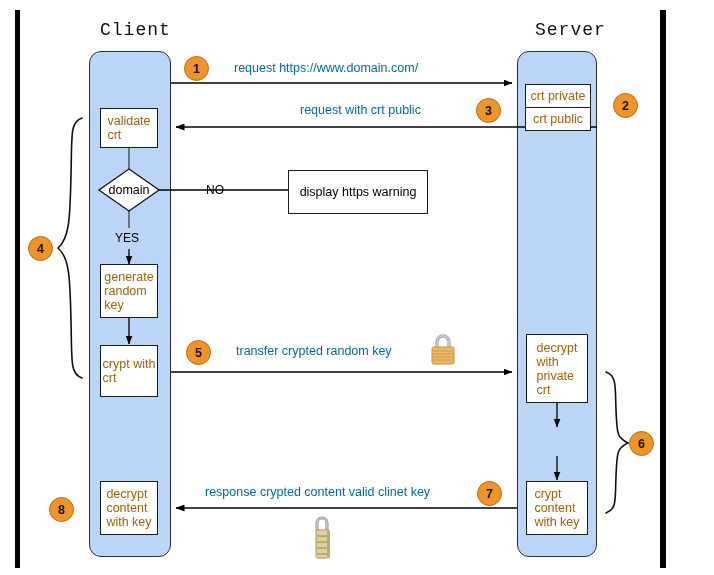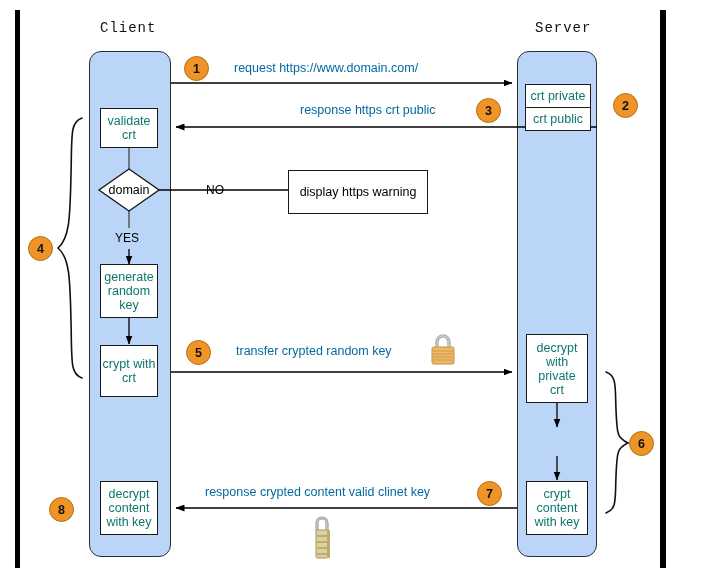--- a/index.html
+++ b/index.html
@@ -5,29 +5,29 @@
   html,body{margin:0;padding:0;background:#ffffff;}
   body{width:714px;height:575px;position:relative;overflow:hidden;
        font-family:"Liberation Sans", sans-serif;color:#000;}
   #canvas{position:absolute;left:0;top:0;width:714px;height:575px;}
 
   .bar{position:absolute;background:#000;}
   .bar.left{left:15px;top:10px;width:5px;height:558px;}
   .bar.right{left:660px;top:10px;width:6px;height:558px;}
 
   .title{position:absolute;font-family:"Liberation Mono", monospace;
-         font-size:14px;letter-spacing:1px;color:#111;white-space:nowrap;}
+         font-size:18px;letter-spacing:1px;color:#111;white-space:nowrap;}
 
   .lane{position:absolute;background:#bad5f7;border:1px solid #2f2f2f;
         border-radius:12px;box-sizing:border-box;}
 
   .nodebox{position:absolute;background:#ffffff;border:1.4px solid #1a1a1a;
            box-sizing:border-box;display:flex;align-items:center;
-           justify-content:center;text-align:center;font-size:12.5px;
-           line-height:14px;color:#0f766e;}
+           justify-content:center;text-align:left;font-size:12.5px;
+           line-height:14px;color:#a16207;}
 
   .plainbox{position:absolute;background:#ffffff;border:1.4px solid #1a1a1a;
             box-sizing:border-box;display:flex;align-items:center;
             justify-content:center;text-align:center;font-size:12.5px;color:#000;}
 
   .diamond{position:absolute;}
   .diamond svg{display:block;overflow:visible;}
   .diamond .dlabel{position:absolute;left:0;top:0;width:100%;height:100%;
         display:flex;align-items:center;justify-content:center;
         font-size:12.5px;color:#000;pointer-events:none;}
@@ -142,21 +142,21 @@
   </div>
 
 
   <div class="nodebox" style="left:526px;top:481px;width:62px;height:54px;">
     <span style="white-space:pre-line;">crypt
 content
 with key</span>
   </div>
 
   <div class="msg" style="left:234px;top:61px;">request https://www.domain.com/</div>
-  <div class="msg" style="left:300px;top:103px;">response https crt public</div>
+  <div class="msg" style="left:300px;top:103px;">request with crt public</div>
   <div class="msg" style="left:236px;top:344px;">transfer crypted random key</div>
   <div class="msg" style="left:205px;top:485px;">response crypted content valid clinet key</div>
 
   <div class="badge" style="left:184px;top:56px;">1</div>
   <div class="badge" style="left:613px;top:93px;">2</div>
   <div class="badge" style="left:476px;top:98px;">3</div>
   <div class="badge" style="left:28px;top:236px;">4</div>
   <div class="badge" style="left:186px;top:340px;">5</div>
   <div class="badge" style="left:629px;top:431px;">6</div>
   <div class="badge" style="left:477px;top:481px;">7</div>

